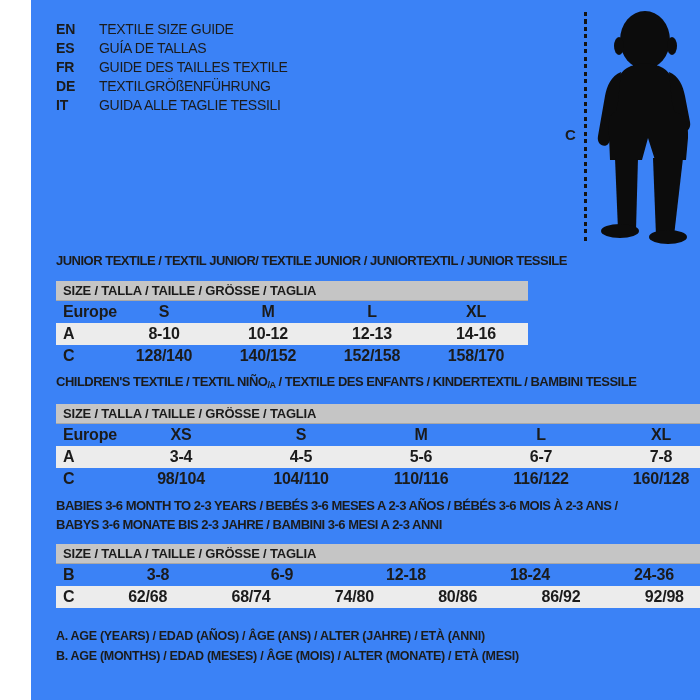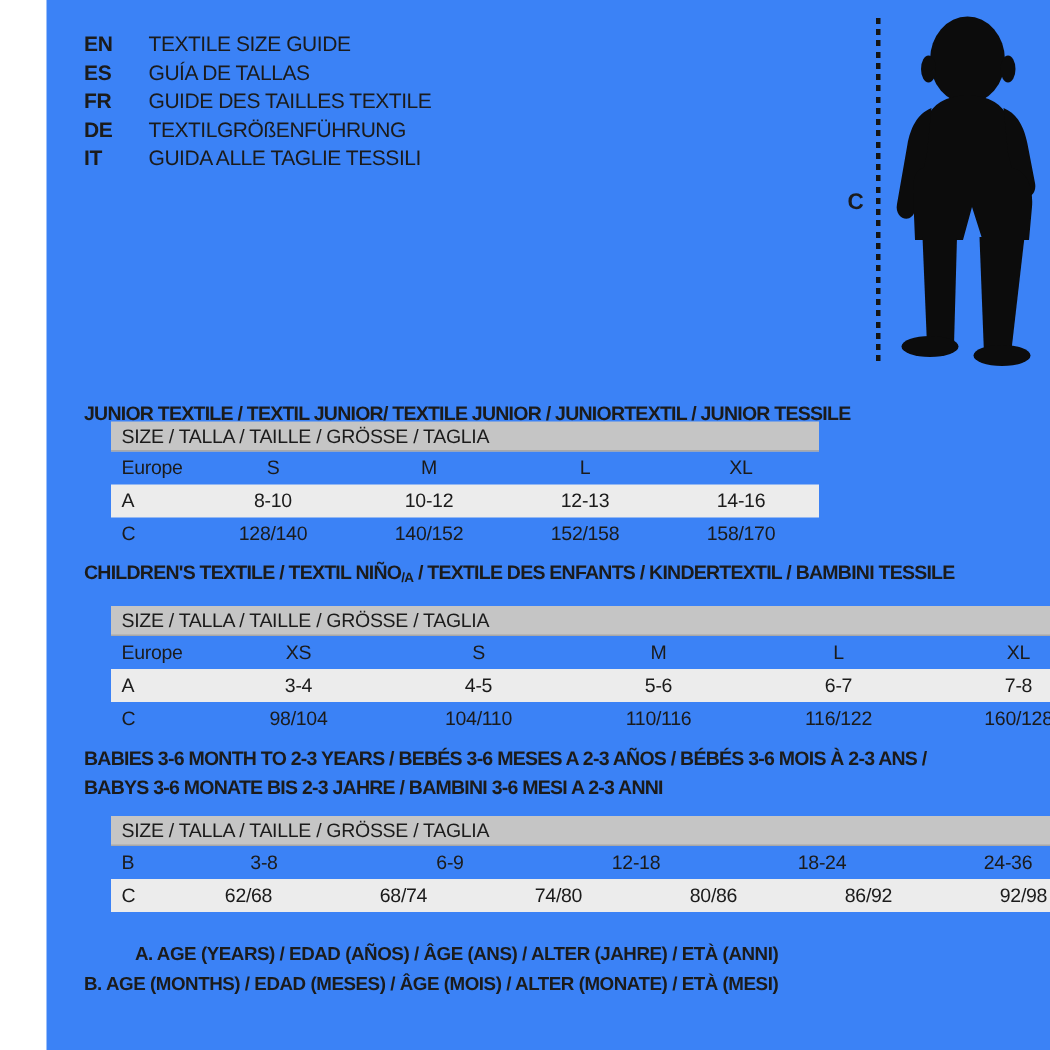--- a/index.html
+++ b/index.html
@@ -30,46 +30,46 @@
     position: absolute; left: 534px; top: 126px;
     font-size: 15px; font-weight: bold;
   }
   .silhouette { position: absolute; left: 562px; top: 6px; }
 
   
   .heading {
     position: absolute; left: 25px;
     font-size: 13px; font-weight: bold; letter-spacing: -0.5px; white-space: nowrap;
   }
-  .h1 { top: 268px; }
+  .h1 { top: 253px; }
   .h2 { top: 374px; }
   .h3 { top: 496px; line-height: 19px; }
   .subscript { font-size: 9px; vertical-align: -2px; font-weight: bold; }
 
   
-  .size-table { position: absolute; left: 43px; }
+  .size-table { position: absolute; left: 25px; font-weight: bold; }
   .t1 { top: 281px; width: 472px; }
   .t2 { top: 404px; width: 665px; }
   .t3 { top: 544px; width: 660px; }
   .thead {
     height: 20px; line-height: 19px; padding-left: 7px;
     background: var(--header-bg, #c5c5c5);
     border-bottom: 1px solid #a8a8a8;
     font-size: 13px; letter-spacing: -0.2px; white-space: nowrap;
   }
-  .trow { display: flex; height: 22px; line-height: 22px; font-size: 13px; letter-spacing: -0.2px; }
+  .trow { display: flex; height: 22px; line-height: 22px; font-size: 16px; letter-spacing: -0.2px; }
   .trow.shaded { background: var(--shaded-bg, #ececec); }
   .lbl { padding-left: 7px; text-align: left; }
   .t1 .lbl { width: 56px; }
   .t2 .lbl { width: 65px; }
   .t3 .lbl { width: 40px; }
   .val { flex: 1 1 0; text-align: center; }
 
   
-  .footnotes { position: absolute; left: 25px; top: 626px; text-align: right; }
+  .footnotes { position: absolute; left: 25px; top: 626px; }
   .footnote {
     height: 20px; line-height: 20px;
     font-size: 12.5px; font-weight: bold; letter-spacing: -0.3px; white-space: nowrap;
   }
 </style>
 </head>
 <body>
 
 <div class="page" style="--header-bg: #c5c5c5; --shaded-bg: #ececec; --text: #1b1b1b;">
 

